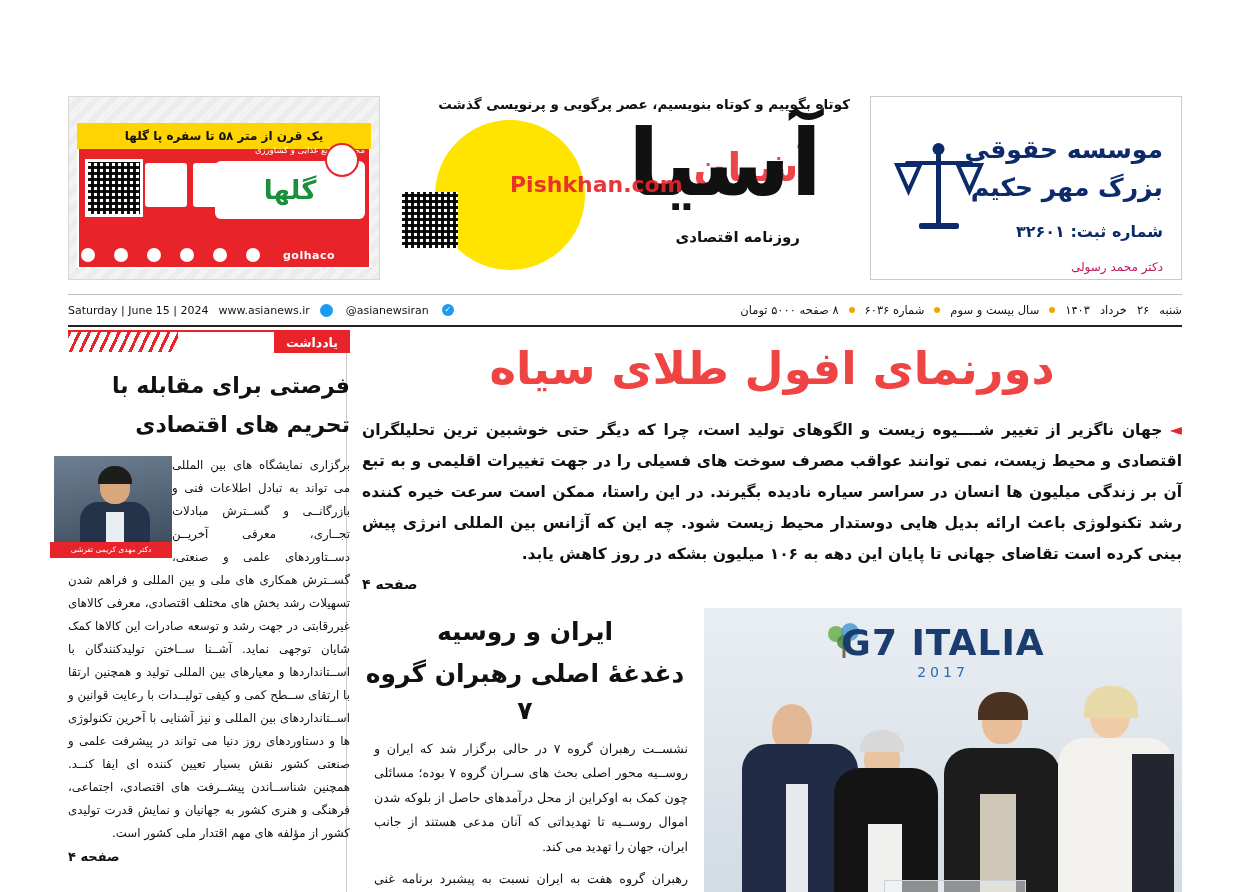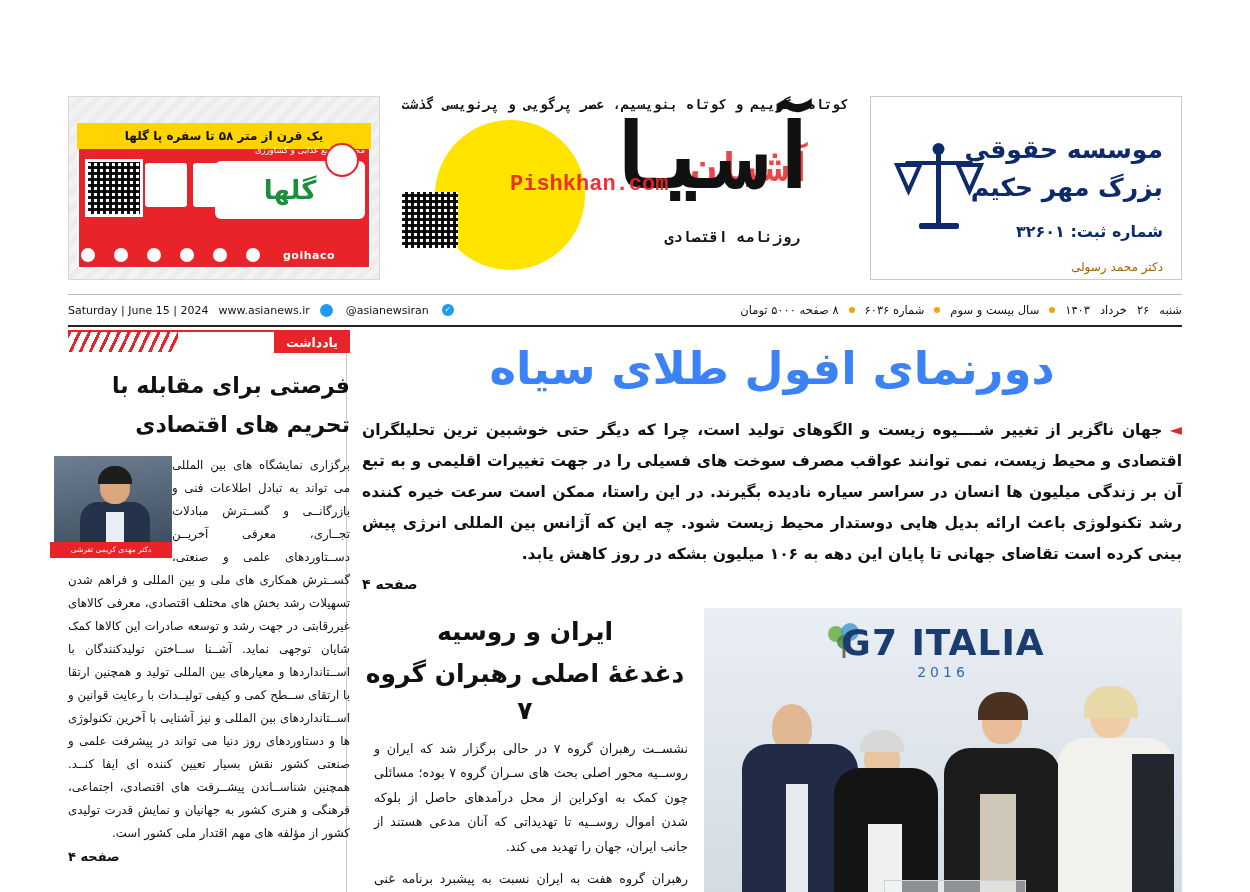--- a/index.html
+++ b/index.html
@@ -136,22 +136,20 @@
   }
   .ad-social span { margin-left: 4px; font-weight: bold; letter-spacing: .5px; }
 
   
   .logo-zone {
     position: absolute;
     left: 390px;
     top: 88px;
     width: 470px;
     height: 200px;
-    text-align: center;
-    font-family: Liberation Mono, monospace;
   }
   .logo-slogan {
     position: absolute;
     top: 8px;
     right: 10px;
     left: 10px;
     font-size: 13.5px;
     color: #111;
     font-weight: bold;
   }
@@ -235,21 +233,21 @@
   }
   .law-reg {
     margin-top: 14px;
     font-size: 16px;
     color: #0d2a6b;
     font-weight: bold;
   }
   .law-person {
     margin-top: 14px;
     font-size: 12px;
-    color: #a16207;
+    color: #be185d;
   }
   .scales {
     position: absolute;
     left: 22px;
     top: 42px;
     width: 92px;
     height: 96px;
   }
   .scales svg { width: 92px; height: 96px; }
 
@@ -317,21 +315,21 @@
     bottom: -560px;
     width: 1px;
     background: #c9c9c9;
   }
 
   
   .lead-title {
     font-size: 45px;
     font-weight: bold;
     text-align: center;
-    color: #3b82f6;
+    color: #ef4444;
     margin: 12px 0 20px 0;
     letter-spacing: -1px;
   }
   .lead-body {
     font-size: 15.5px;
     line-height: 2.0;
     text-align: justify;
     color: #111;
     font-weight: bold;
   }
@@ -402,20 +400,21 @@
     margin: 6px 0 4px 0;
     line-height: 1.45;
     color: #111;
   }
   .side-article p {
     font-size: 12.6px;
     line-height: 1.95;
     text-align: justify;
     margin: 8px 0 0 12px;
     color: #111;
+    font-family: Liberation Serif, serif;
   }
 
   
   .section-head {
     position: relative;
     height: 26px;
     border-top: 2px solid #e8242a;
     margin-bottom: 10px;
   }
   .section-head .label {
@@ -609,21 +608,21 @@
           <div class="photo-scene">
             <div class="g7-tree">
               <svg viewBox="0 0 44 44" xmlns="http://www.w3.org/2000/svg">
                 <path d="M22 40 L22 20" stroke="#7a6a4f" stroke-width="3"></path>
                 <circle cx="14" cy="16" r="8" fill="#6ab04c" opacity=".85"></circle>
                 <circle cx="28" cy="14" r="9" fill="#4a9bd1" opacity=".85"></circle>
                 <circle cx="22" cy="24" r="7" fill="#3f7f3f" opacity=".8"></circle>
               </svg>
             </div>
             <div class="g7-banner">G7 ITALIA</div>
-            <div class="g7-year">2016</div>
+            <div class="g7-year">2017</div>
 
             <div class="figure" style="left:34px;width:120px;height:250px;">
               <div class="fig-head" style="left:34px;top:10px;width:40px;height:48px;background:#e2b894;"></div>
               <div class="fig-body" style="left:4px;width:116px;height:200px;background:#222b45;"></div>
               <div style="position:absolute;left:48px;bottom:0;width:22px;height:160px;background:#e6e9ee;"></div>
             </div>
 
             <div class="figure" style="left:124px;width:112px;height:230px;">
               <div class="fig-head" style="left:36px;top:24px;width:36px;height:42px;background:#e8c5a0;"></div>
               <div style="position:absolute;left:32px;top:16px;width:44px;height:22px;border-radius:20px 20px 0 0;background:#d8d8d8;"></div>

